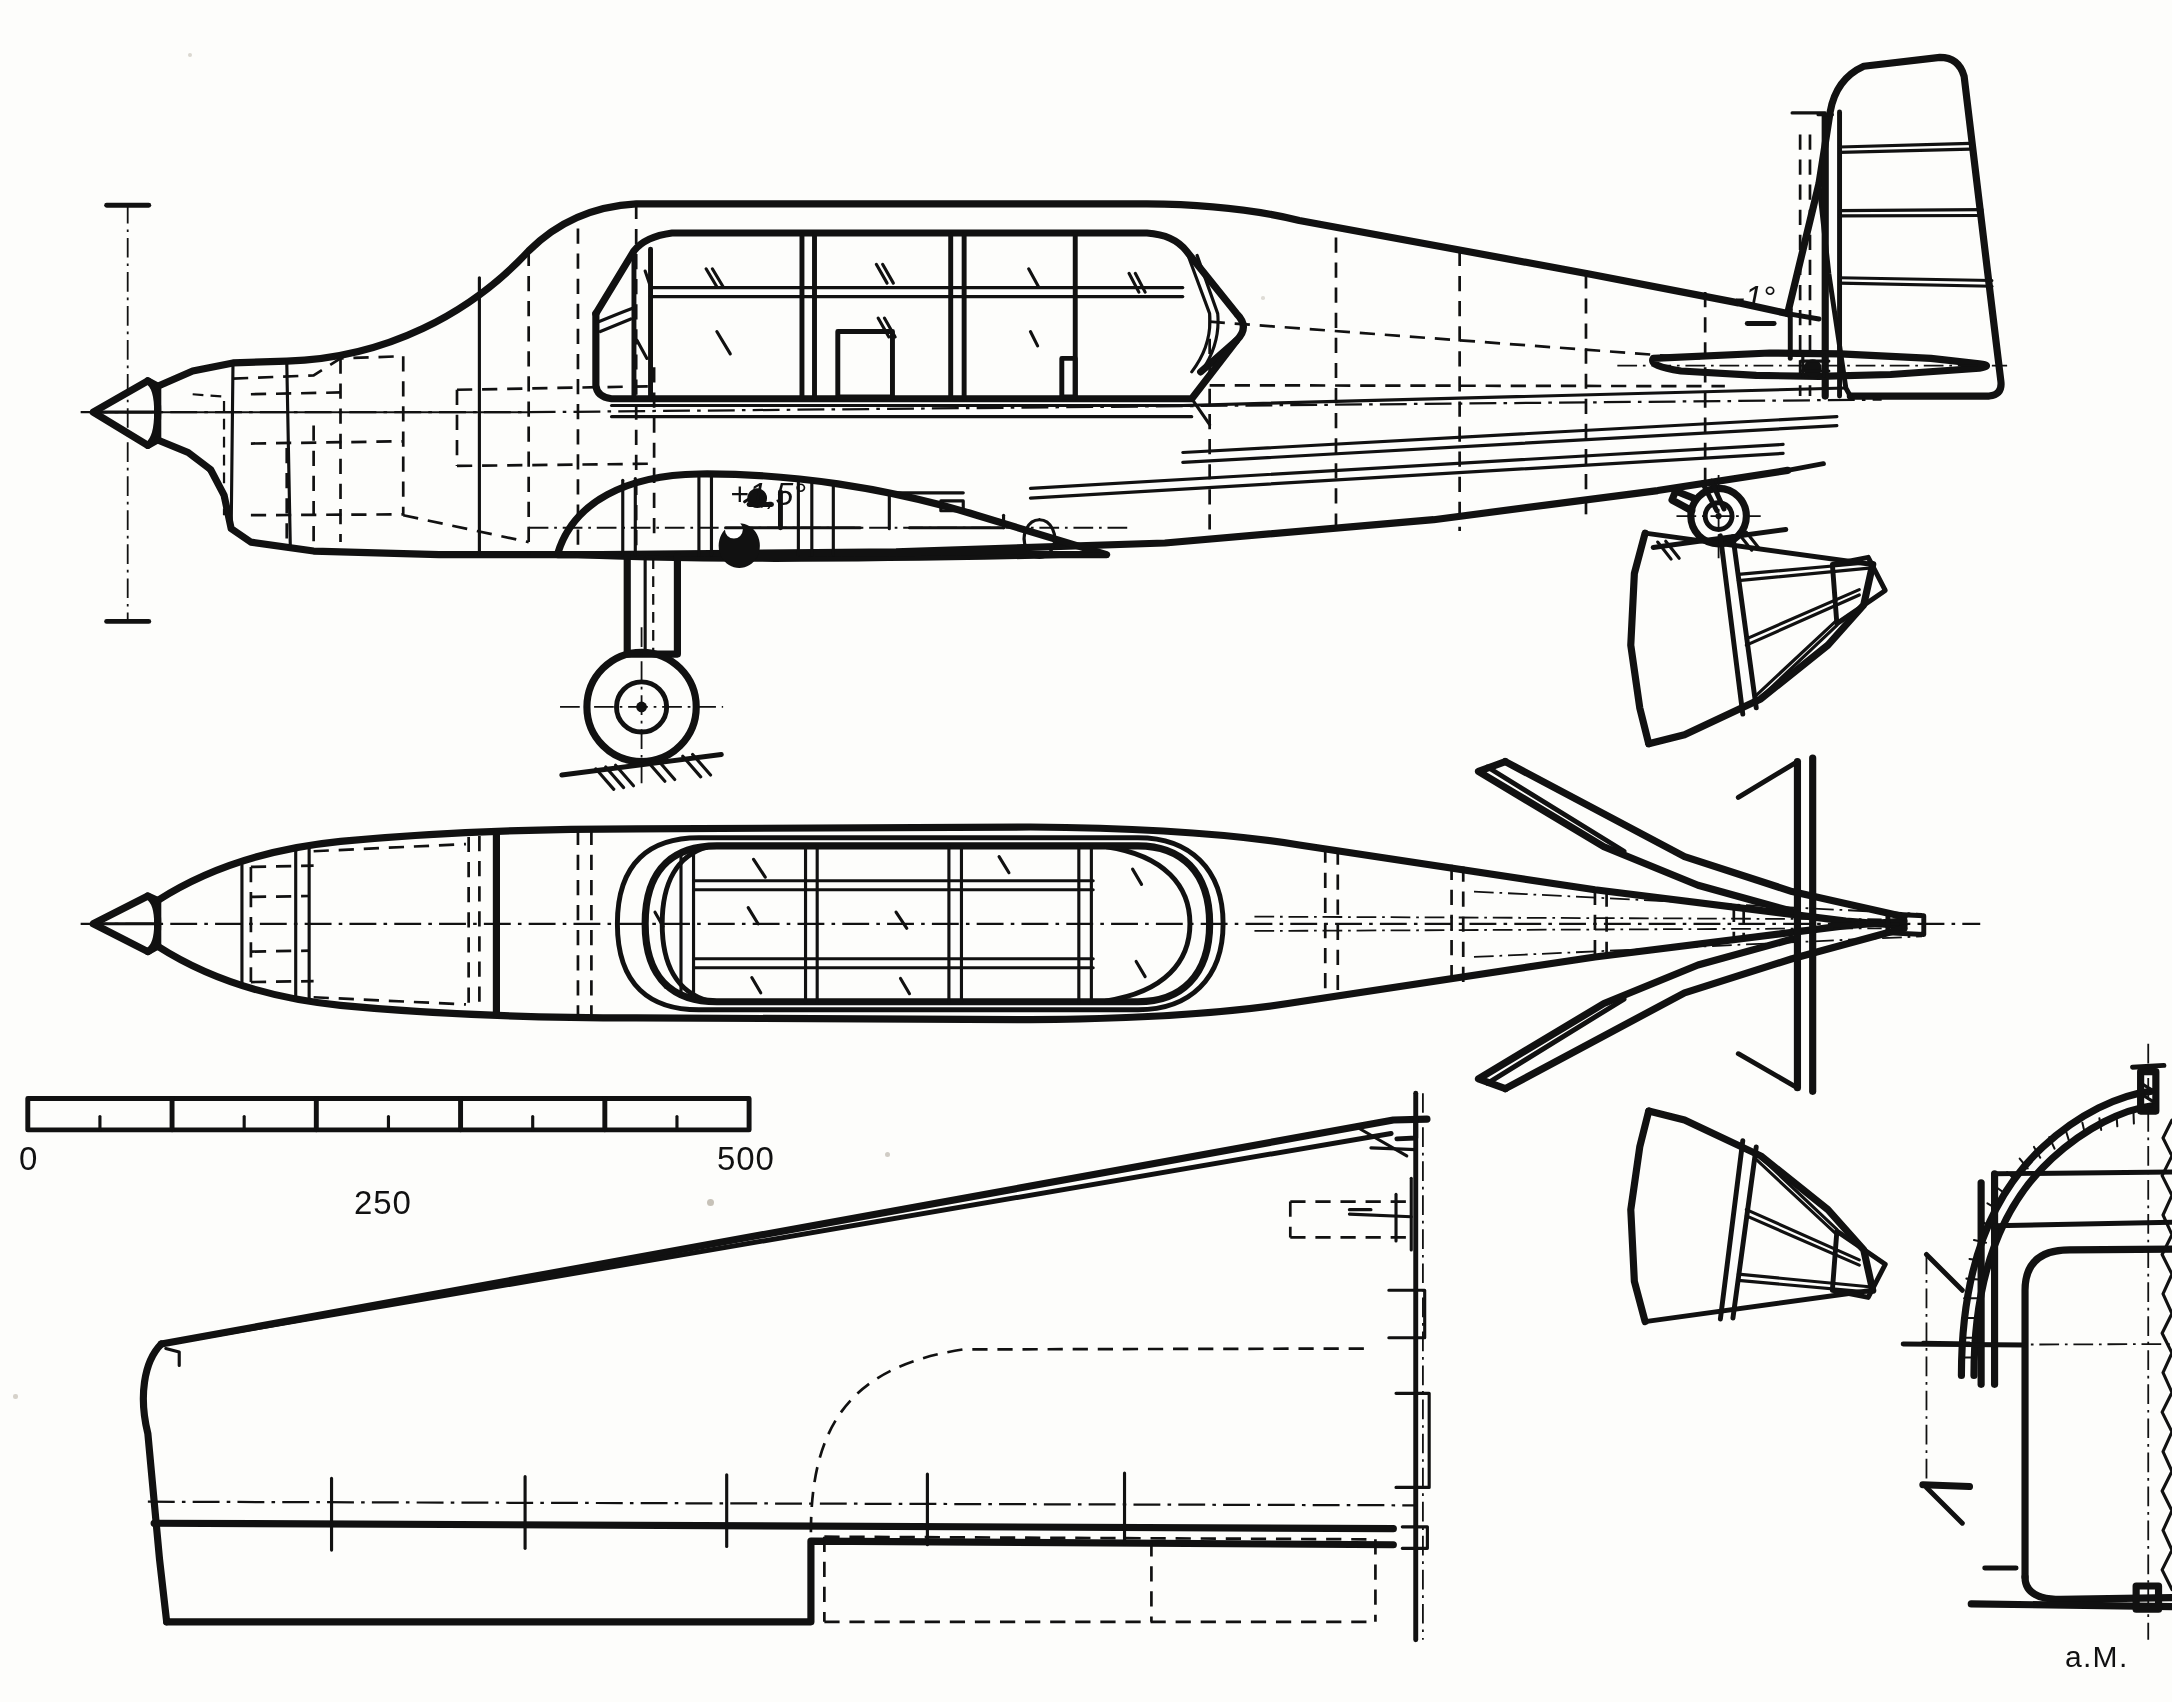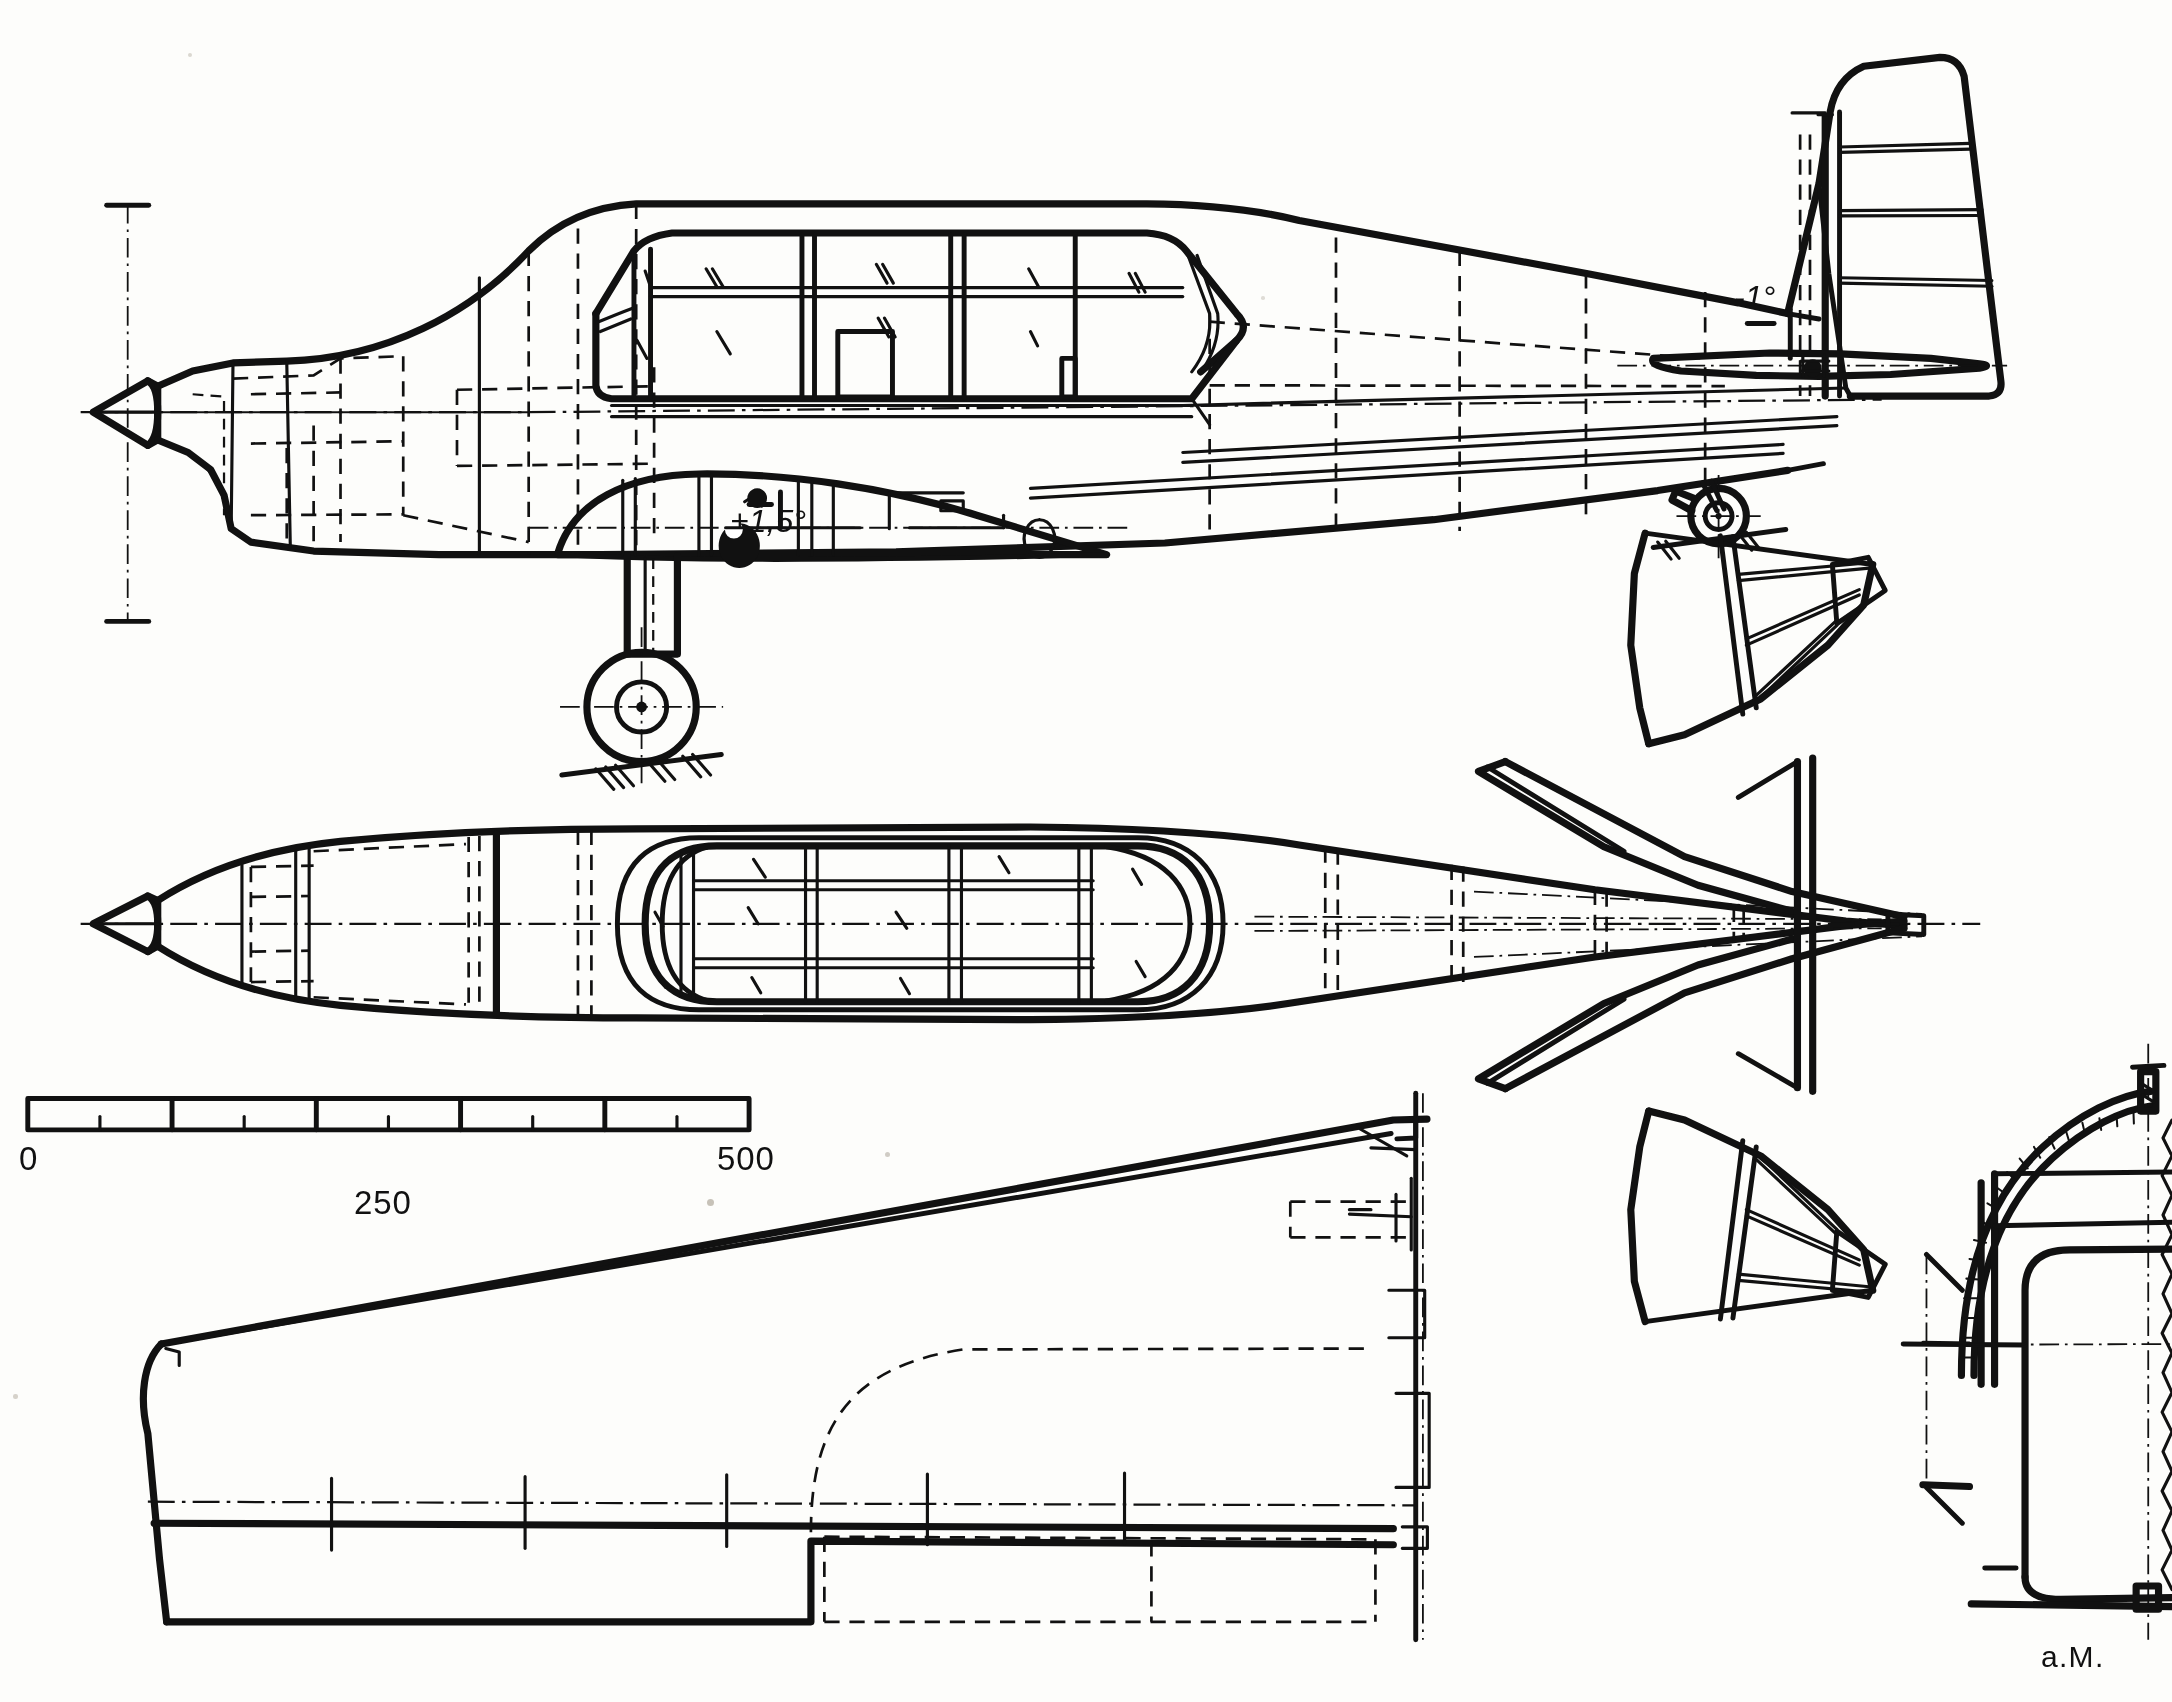--- a/index.html
+++ b/index.html
@@ -2,21 +2,21 @@
 <html style="font-size:7.2px"><head>
 <meta charset="utf-8">
 <style>
   html,body{margin:0;padding:0;background:#ffffff;}
   body{font-family:"Liberation Sans",sans-serif;}
   #page{position:relative;width:2172px;height:1702px;background:#fdfdfb;overflow:hidden;}
   #page svg{position:absolute;left:0;top:0;width:2172px;height:1702px;}
   .lbl{position:absolute;font-family:"Liberation Sans",sans-serif;color:#111;white-space:nowrap;}
   .scale-num{font-size:33px;letter-spacing:0.9px;}
   .ang{font-size:32px;font-style:italic;}
-  .sig{font-size:30px;letter-spacing:1.3px;}
+  .sig{font-size:30px;letter-spacing:1.3px;margin-left:24px;}
   .speck{position:absolute;background:#9a9182;border-radius:50%;}
 </style>
 </head>
 <body>
 
 <div id="page">
 
 <svg viewBox="0 0 4848 3799" xmlns="http://www.w3.org/2000/svg">
   <defs>
     <style>
@@ -557,21 +557,21 @@
     <line class="o" x1="1742" y1="1098" x2="1742" y2="1178"></line>
     <line class="o" x1="1672" y1="1126" x2="1722" y2="1126"></line>
   </g>
 
 </svg>
 
 <div class="lbl scale-num" style="left:19px; top:1140px;">0</div>
 <div class="lbl scale-num" style="left:354px; top:1140px;margin-top:44px;">250</div>
 <div class="lbl scale-num" style="left:717px; top:1140px;">500</div>
 
-<div class="lbl ang" style="left:730px; top:503px;">+1,5°</div>
+<div class="lbl ang" style="left:730px; top:476px;">+1,5°</div>
 <div class="lbl ang" style="left:1734px; top:279px;">-1°</div>
 
 <div class="lbl sig" style="left:2041px; top:1640px;">a.M.</div>
 
 <div class="speck" style="left:707px;top:1199px;width:7.2px;height:7.2px;opacity:.55;"></div>
 <div class="speck" style="left:885px;top:1152px;width:5px;height:5px;opacity:.45;"></div>
 <div class="speck" style="left:188px;top:53px;width:4px;height:4px;opacity:.35;"></div>
 <div class="speck" style="left:1261px;top:296px;width:3.6px;height:3.6px;opacity:.3;"></div>
 <div class="speck" style="left:13.4px;top:1394px;width:4.5px;height:4.5px;opacity:.4;"></div>
 

